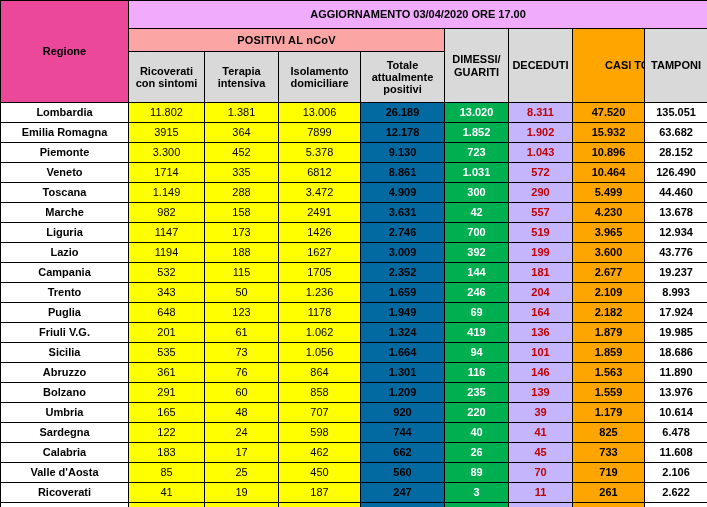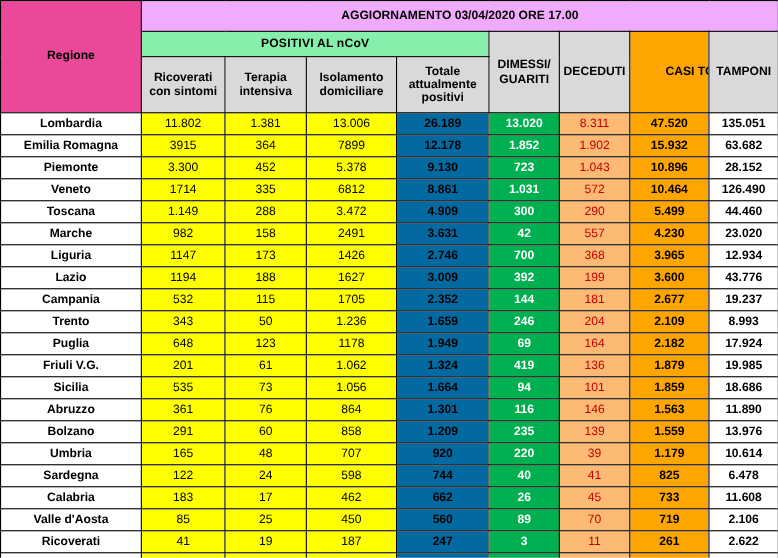--- a/index.html
+++ b/index.html
@@ -41,21 +41,21 @@
     font-weight: bold;
     font-size: 12px;
     height: 27px;
   }
   .hdr-regione {
     background: #ec4899;
     font-weight: bold;
     font-size: 11.5px;
   }
   .hdr-positivi {
-    background: #86efac;
+    background: #fca5a5;
     font-weight: bold;
     font-size: 10.5px;
     height: 22px;
     letter-spacing: .2px;
   }
   .hdr-sub {
     background: #d9d9d9;
     font-weight: bold;
     font-size: 10.5px;
     height: 50px;
@@ -76,21 +76,21 @@
   }
   td.region {
     background: #ffffff;
     font-weight: bold;
     font-size: 11px;
     text-align: center;
   }
   td.c-yellow  { background: #ffff00; color: #000; }
   td.c-yellowb { background: #0369a1; color: #000; font-weight: bold; }
   td.c-green   { background: #00b050; color: #ffffff; font-weight: bold; }
-  td.c-red     { background: #fdba74; color: #c00000; font-weight: normal; margin-top: 14px; }
+  td.c-red     { background: #c4b5fd; color: #c00000; font-weight: bold; margin-top: 14px; }
   td.c-orange  { background: #ffa500; color: #000; font-weight: bold; }
   td.c-white   { background: #ffffff; color: #000; font-weight: bold; }
 </style>
 </head>
 <body>
 
 <div id="sheet">
   <table class="covid">
     <colgroup>
       <col style="width:128px">
@@ -196,30 +196,30 @@
         </tr>
         <tr class="data-row">
           <td class="region">Marche</td>
           <td class="c-yellow">982</td>
           <td class="c-yellow">158</td>
           <td class="c-yellow">2491</td>
           <td class="c-yellowb">3.631</td>
           <td class="c-green">42</td>
           <td class="c-red">557</td>
           <td class="c-orange">4.230</td>
-          <td class="c-white">23.020</td>
+          <td class="c-white">13.678</td>
         </tr>
         <tr class="data-row">
           <td class="region">Liguria</td>
           <td class="c-yellow">1147</td>
           <td class="c-yellow">173</td>
           <td class="c-yellow">1426</td>
           <td class="c-yellowb">2.746</td>
           <td class="c-green">700</td>
-          <td class="c-red">368</td>
+          <td class="c-red">519</td>
           <td class="c-orange">3.965</td>
           <td class="c-white">12.934</td>
         </tr>
         <tr class="data-row">
           <td class="region">Lazio</td>
           <td class="c-yellow">1194</td>
           <td class="c-yellow">188</td>
           <td class="c-yellow">1627</td>
           <td class="c-yellowb">3.009</td>
           <td class="c-green">392</td>

